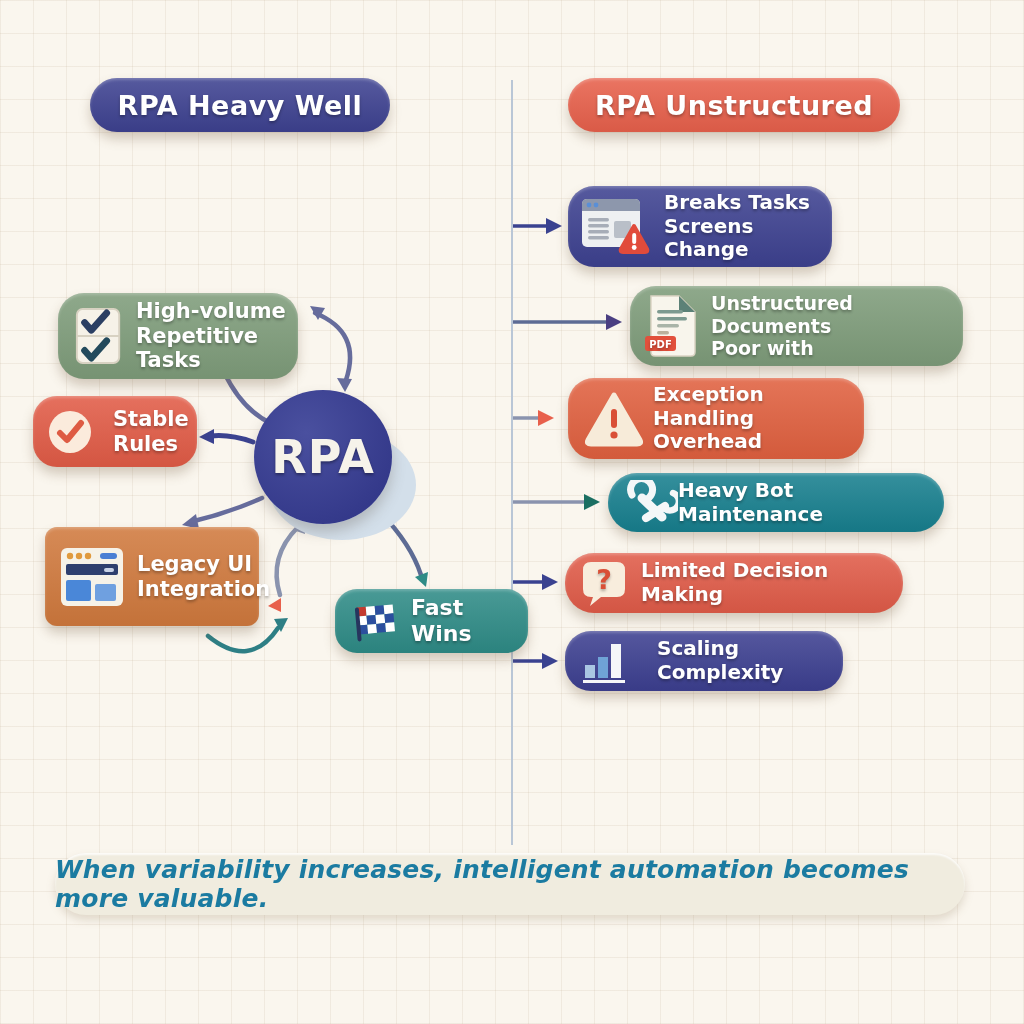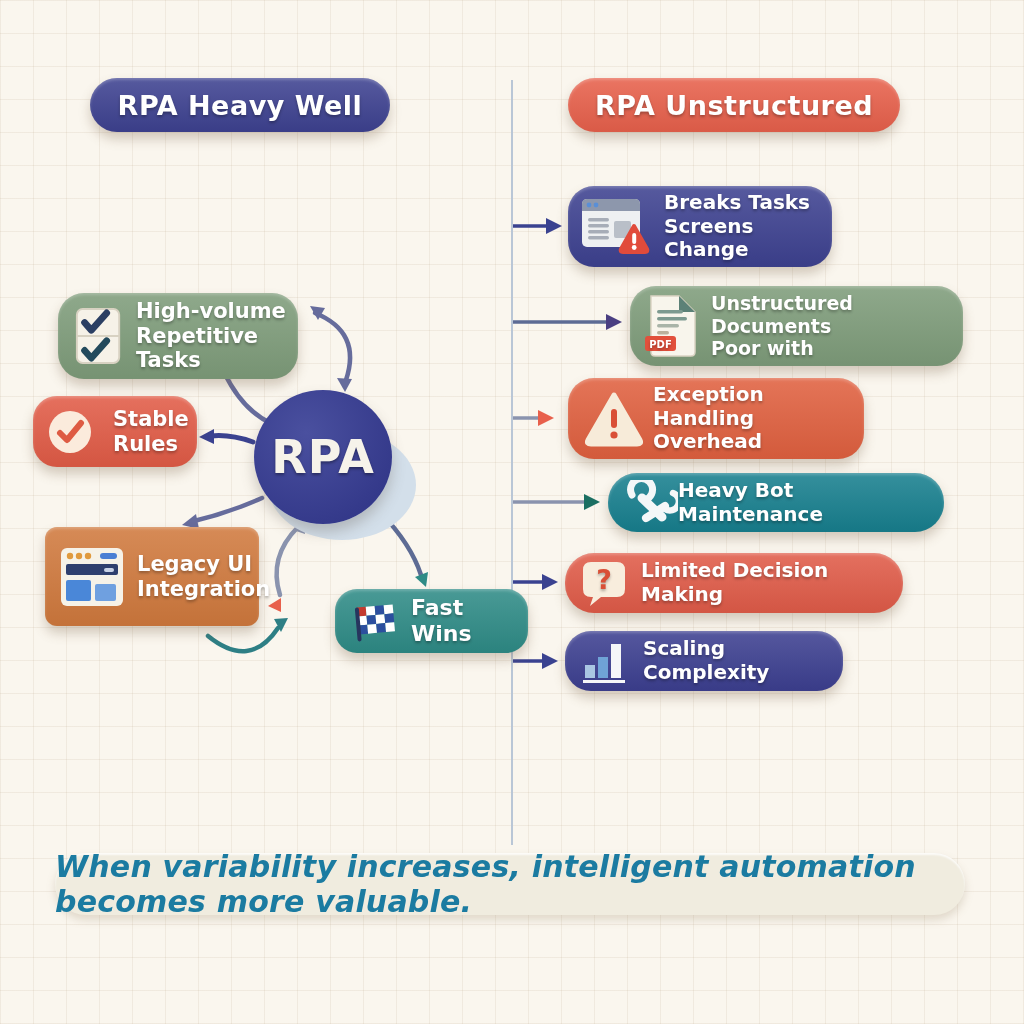--- a/index.html
+++ b/index.html
@@ -51,30 +51,30 @@
   #card-stable-rules{left:33px;top:396px;width:164px;height:71px;border-radius:24px;background-color:#E15B46;font-size:21px;gap:20px;padding-left:14px;box-sizing:border-box;}
   #card-legacy-ui{left:45px;top:527px;width:214px;height:99px;border-radius:12px;background-color:#D0793D;font-size:21px;gap:13px;padding-left:15px;box-sizing:border-box;}
   #card-fast-wins{left:291px;top:589px;width:193px;height:64px;border-radius:22px;background-color:#2E8B86;font-size:22px;gap:12px;padding-left:16px;box-sizing:border-box;margin-left:44px;}
 
   
   #card-breaks{left:568px;top:186px;width:264px;height:81px;border-radius:26px;background-color:#3D4190;font-size:20px;gap:13px;padding-left:13px;box-sizing:border-box;}
   #card-unstructured{left:630px;top:286px;width:333px;height:80px;border-radius:26px;background-color:#7E9C7A;font-size:19px;gap:12px;padding-left:13px;box-sizing:border-box;}
   #card-exception{left:568px;top:378px;width:296px;height:81px;border-radius:26px;background-color:#E0603F;font-size:20px;gap:8px;padding-left:15px;box-sizing:border-box;}
   #card-maintenance{left:608px;top:473px;width:336px;height:59px;border-radius:29px;background-color:#177F8E;font-size:20px;padding-left:14px;box-sizing:border-box;}
   #card-decision{left:565px;top:553px;width:338px;height:60px;border-radius:29px;background-color:#E05B48;font-size:20px;gap:12px;padding-left:14px;box-sizing:border-box;}
-  #card-scaling{left:565px;top:631px;width:278px;height:60px;border-radius:26px;background-color:#3C3F90;font-size:20px;gap:16px;padding-left:16px;box-sizing:border-box;}
+  #card-scaling{left:565px;top:631px;width:278px;height:60px;border-radius:26px;background-color:#3C3F90;font-size:20px;gap:30px;padding-left:16px;box-sizing:border-box;}
 
   
   #footer-pill{
     position:absolute;left:55px;top:853px;width:910px;height:62px;border-radius:31px;
     background:#F0ECDF;display:flex;align-items:center;justify-content:center;
     box-shadow:0 5px 9px rgba(150,130,100,.25), inset 0 2px 2px rgba(255,255,255,.8);
   }
   #footer-pill span{
-    color:#1B7BA1;font-weight:bold;font-style:italic;font-size:30px;letter-spacing:.2px;
+    color:#1B7BA1;font-weight:bold;font-style:italic;font-size:25px;letter-spacing:.2px;
   }
 
   #arrows{position:absolute;left:0;top:0;width:1024px;height:1024px;pointer-events:none;}
 </style>
 </head>
 <body>
 
 <div id="canvas">
 
   <svg id="arrows" viewBox="0 0 1024 1024">

